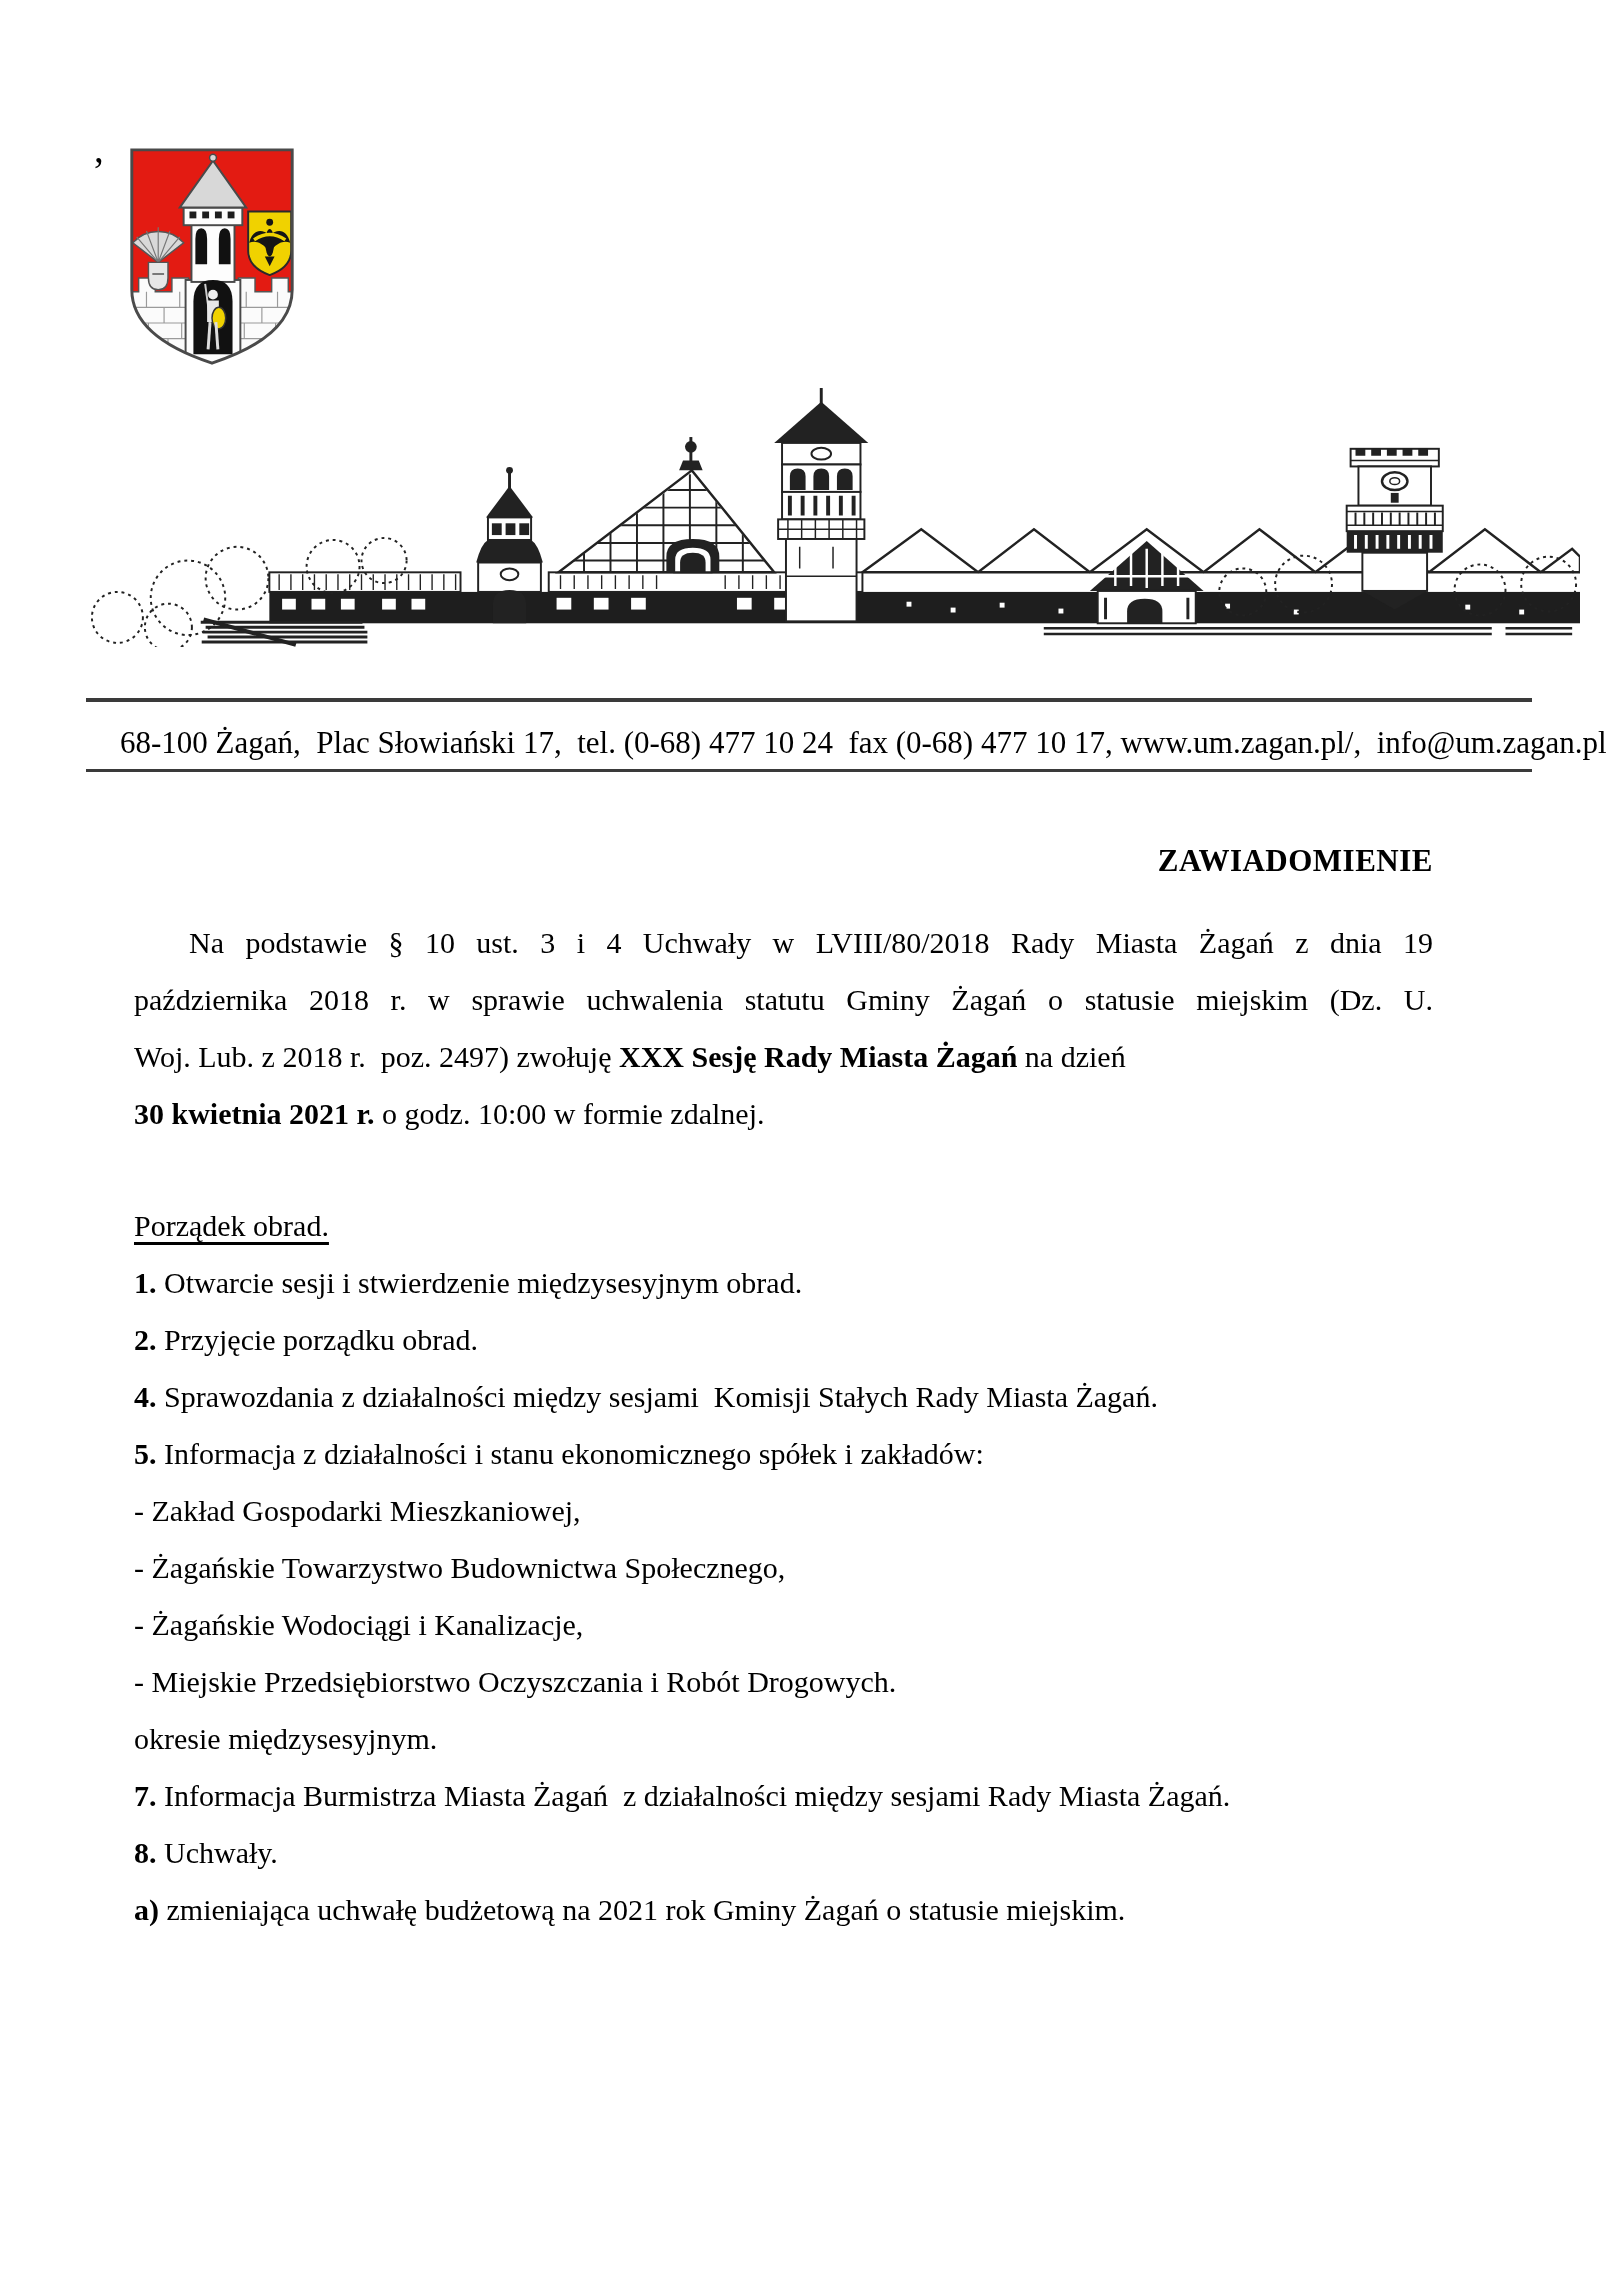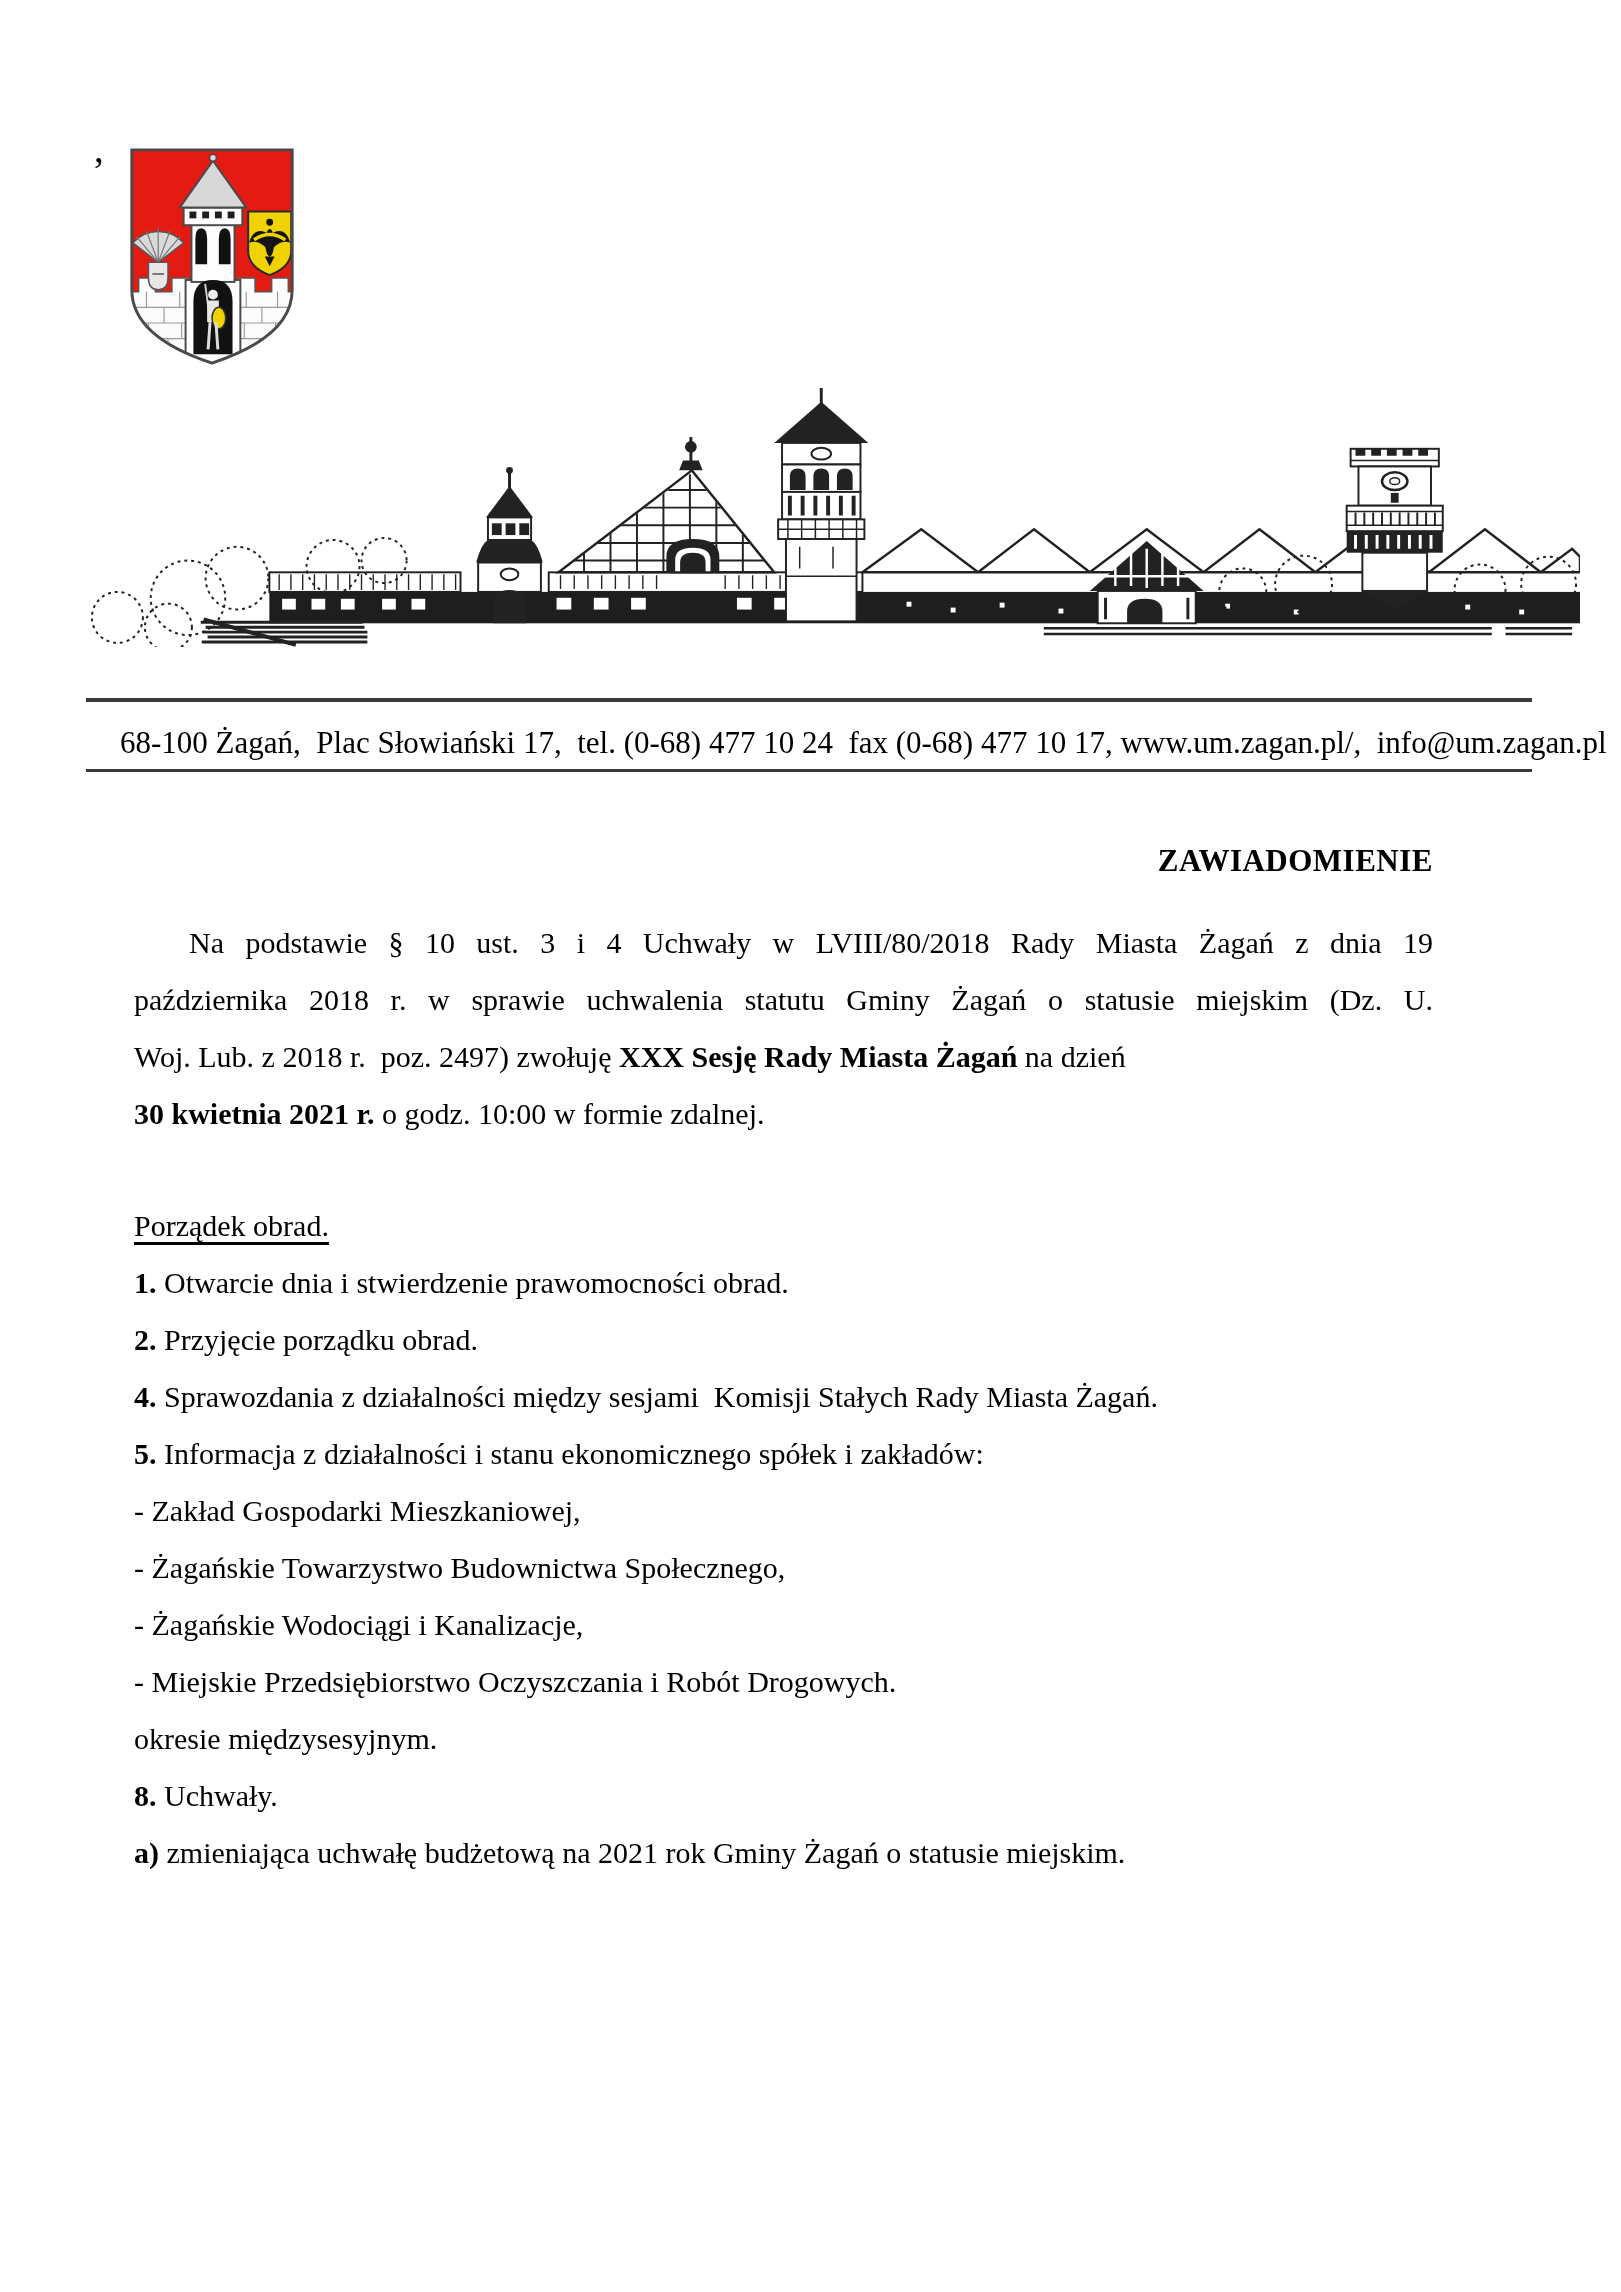--- a/index.html
+++ b/index.html
@@ -253,27 +253,28 @@
 
   <div class="intro">
     <div class="jline indent">Na podstawie § 10 ust. 3 i 4 Uchwały w LVIII/80/2018 Rady Miasta Żagań z dnia 19</div>
     <div class="jline">października 2018 r. w sprawie uchwalenia statutu Gminy Żagań o statusie miejskim (Dz. U.</div>
     <div class="line"><span>Woj. Lub. z 2018 r.  poz. 2497) zwołuję </span><b>XXX Sesję Rady Miasta Żagań</b><span> na dzień</span></div>
     <div class="line"><b>30 kwietnia 2021 r.</b><span> o godz. 10:00 w formie zdalnej.</span></div>
   </div>
 
   <div class="agenda">
     <div class="agenda-heading"><span class="heading">Porządek obrad.</span></div>
-    <div class="line"><b>1.</b> <span>Otwarcie dnia i stwierdzenie prawomocności obrad.</span></div>
+    <div class="line"><b>1.</b> <span>Otwarcie sesji i stwierdzenie międzysesyjnym obrad.</span></div>
     <div class="line"><b>2.</b> <span>Przyjęcie porządku obrad.</span></div>
     <div class="line"><b>4.</b> <span>Sprawozdania z działalności między sesjami  Komisji Stałych Rady Miasta Żagań.</span></div>
     <div class="line"><b>5.</b> <span>Informacja z działalności i stanu ekonomicznego spółek i zakładów:</span></div>
     <div class="line"><span>-</span> <span>Zakład Gospodarki Mieszkaniowej,</span></div>
     <div class="line"><span>-</span> <span>Żagańskie Towarzystwo Budownictwa Społecznego,</span></div>
     <div class="line"><span>-</span> <span>Żagańskie Wodociągi i Kanalizacje,</span></div>
     <div class="line"><span>-</span> <span>Miejskie Przedsiębiorstwo Oczyszczania i Robót Drogowych.</span></div>
     <div class="line">okresie międzysesyjnym.</div>
+    <div class="line"><b>7.</b> <span>Informacja Burmistrza Miasta Żagań  z działalności między sesjami Rady Miasta Żagań.</span></div>
     <div class="line"><b>8.</b> <span>Uchwały.</span></div>
     <div class="line"><b>a)</b> <span>zmieniająca uchwałę budżetową na 2021 rok Gminy Żagań o statusie miejskim.</span></div>
   </div>
 
 </div>
 
 
 </body></html>

